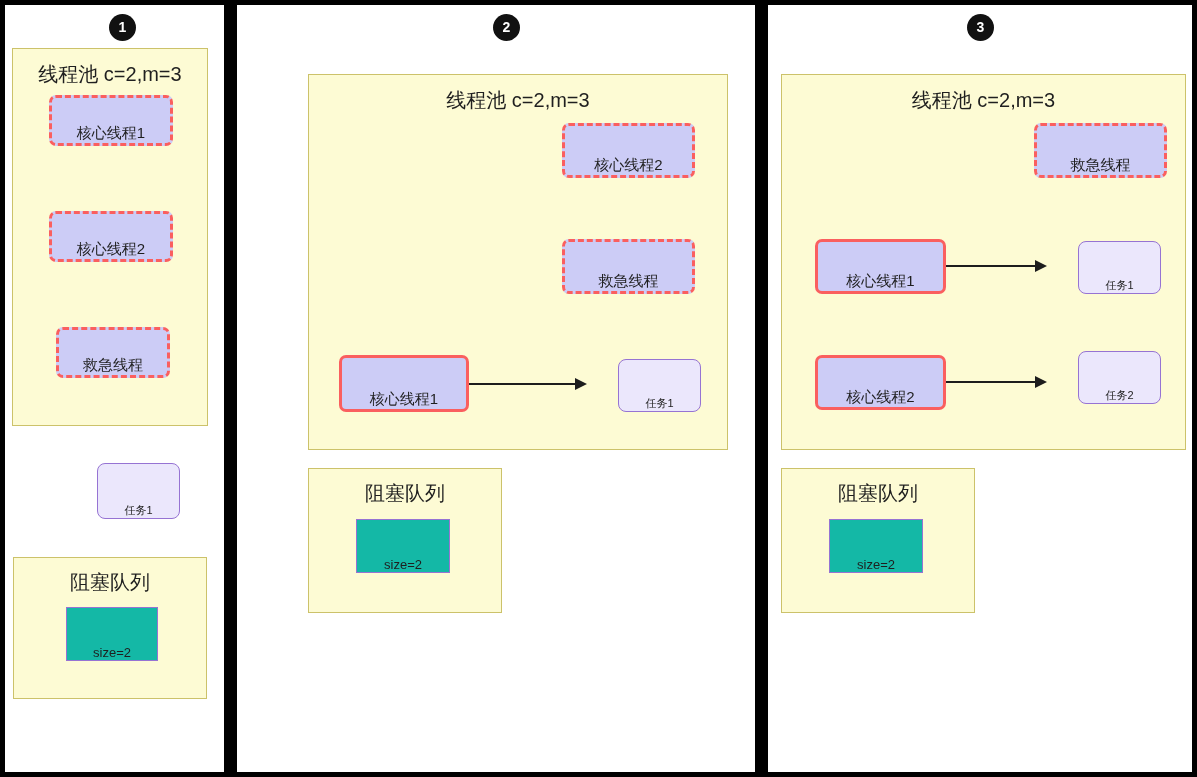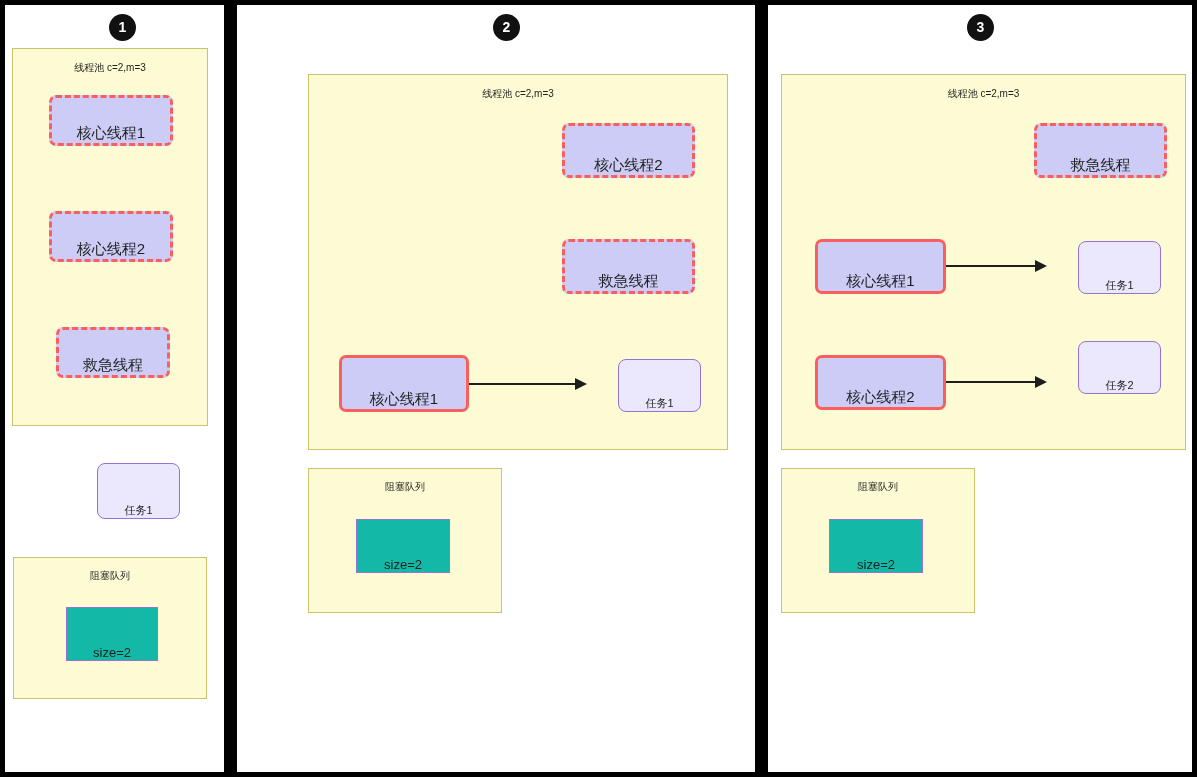--- a/index.html
+++ b/index.html
@@ -64,21 +64,21 @@
     border: 1.5px solid #ccc26a;
     display: block;
     position: absolute;
     box-sizing: border-box;
   }
   .yellow-title {
     position: absolute;
     left: 0;
     right: 0;
     text-align: center;
-    font-size: 10px;
+    font-size: 20px;
     color: #1f1f1f;
     white-space: nowrap;
   }
 
   
   .thread-idle {
     background: #ccccf6;
     border: 3px dashed #fa5f5f;
     border-radius: 7px;
     font-size: 15px;
@@ -219,21 +219,21 @@
 
       <svg class="arrow-svg" style="left:164px; top:182px;" width="103" height="20" viewBox="0 0 103 20">
         <line class="arrow-line" x1="0" y1="9" x2="89" y2="9"></line>
         <polygon class="arrow-head" points="89,3 101,9 89,15"></polygon>
       </svg>
 
       <div class="box thread-active" style="left:33px; top:280px; width:131px; height:55px;">
         <span>核心线程2</span>
       </div>
 
-      <div class="box task-node" style="left:265px; top:266px; width:83px; height:53px;">
+      <div class="box task-node" style="left:265px; top:276px; width:83px; height:53px;">
         <span>任务2</span>
       </div>
 
       <svg class="arrow-svg" style="left:164px; top:298px;" width="103" height="20" viewBox="0 0 103 20">
         <line class="arrow-line" x1="0" y1="9" x2="89" y2="9"></line>
         <polygon class="arrow-head" points="89,3 101,9 89,15"></polygon>
       </svg>
     </div>
 
     <div class="yellow-box" style="left:13px; top:463px; width:194px; height:145px;">

